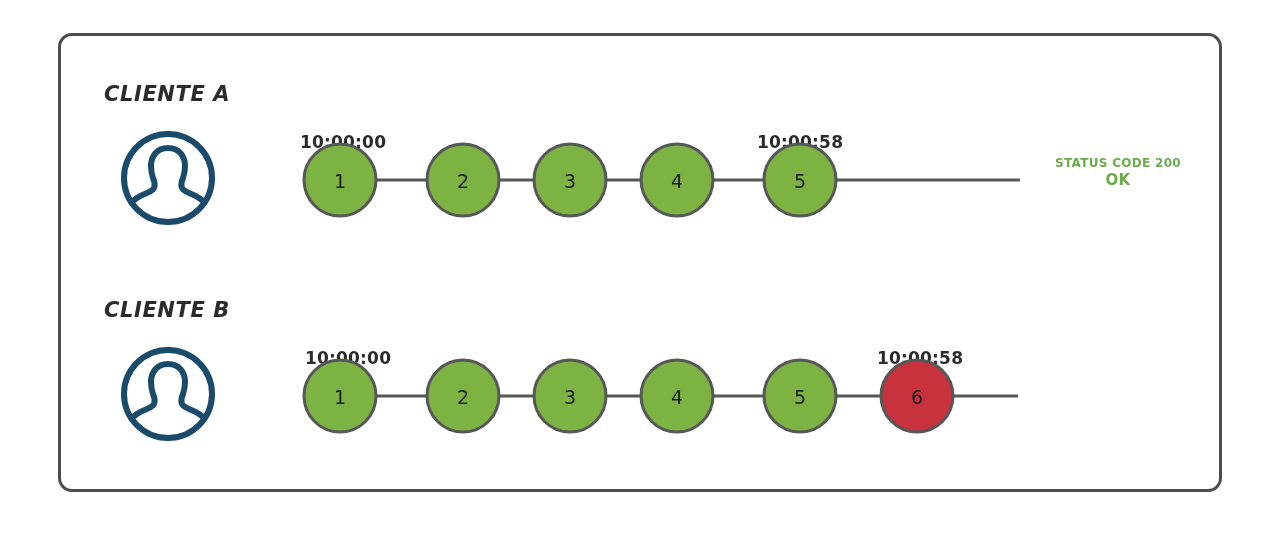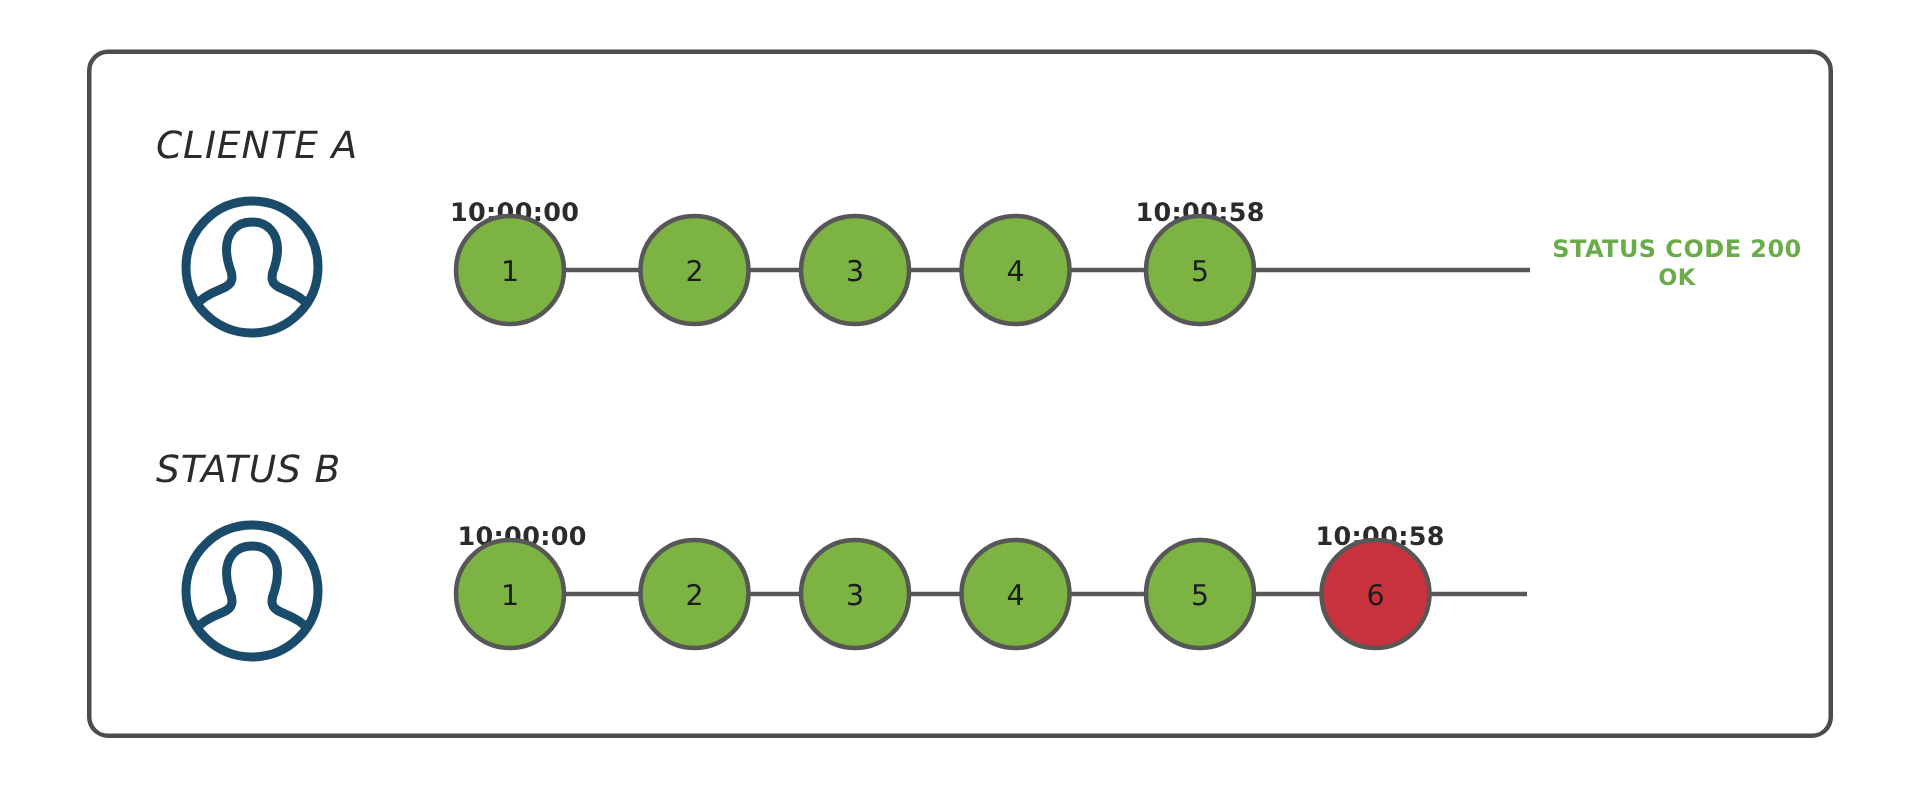--- a/index.html
+++ b/index.html
@@ -41,22 +41,22 @@
   .row-a { top: 0; }
   .row-b { top: 216px; }
 
   
   .client-label {
     position: absolute;
     left: 104px;
     width: 220px;
     top: 82px;
     font-family: "DejaVu Sans", sans-serif;
-    font-size: 25px;
-    font-weight: 400;
+    font-size: 21px;
+    font-weight: 700;
     font-style: italic;
     letter-spacing: 0.6px;
     color: #2b2b2b;
     white-space: nowrap;
   }
 
   
   .avatar {
     position: absolute;
     left: 116px;
@@ -102,21 +102,21 @@
   
   .status {
     position: absolute;
     text-align: center;
     white-space: nowrap;
     font-family: "DejaVu Sans", sans-serif;
     font-weight: 600;
     letter-spacing: 0.3px;
     line-height: 1.22;
   }
-  .status .line1 { font-size: 16px; display: block; }
+  .status .line1 { font-size: 12px; display: block; }
   .status .line2 { font-size: 15px; display: block; }
 
   .status-ok   { left: 1018px; top: 156px; width: 200px; color: #6aab4a; }
 </style>
 </head>
 <body>
 
 <div id="stage">
 
   <div class="frame"></div>
@@ -185,21 +185,21 @@
     </svg>
 
     <div class="status status-ok">
       <span class="line1">STATUS CODE 200</span>
       <span class="line2">OK</span>
     </div>
   </div>
 
   <div class="row row-b">
 
-    <div class="client-label">STATUS B</div>
+    <div class="client-label">CLIENTE B</div>
 
     <div class="avatar">
       <svg viewBox="0 0 104 104" xmlns="http://www.w3.org/2000/svg">
         <defs>
           <clipPath id="clipB">
               <circle cx="52" cy="52" r="44"></circle>
             </clipPath>
         </defs>
         <circle cx="52" cy="52" r="44" fill="none" stroke="#1b4b6b" stroke-width="6"></circle>
         <g clip-path="url(#clipB)" fill="none" stroke="#1b4b6b" stroke-width="6" stroke-linecap="round" stroke-linejoin="round">

